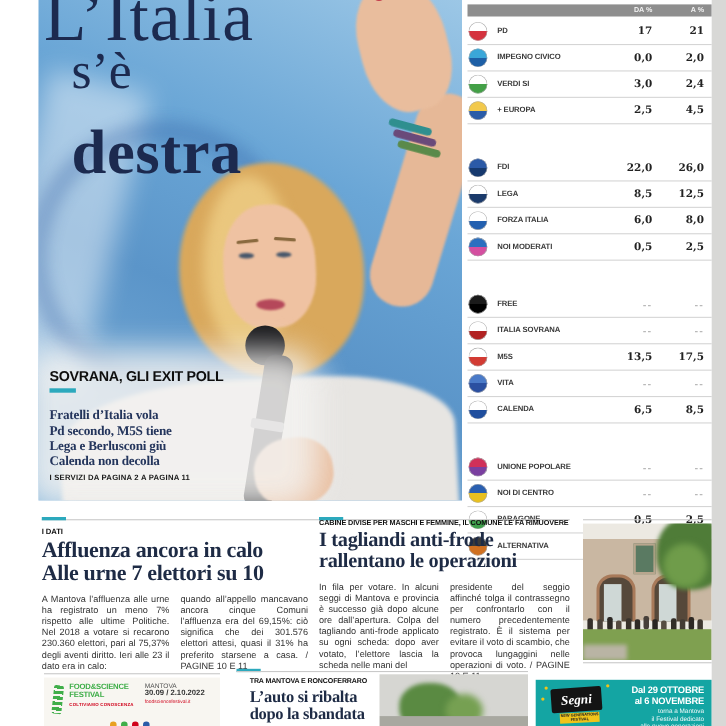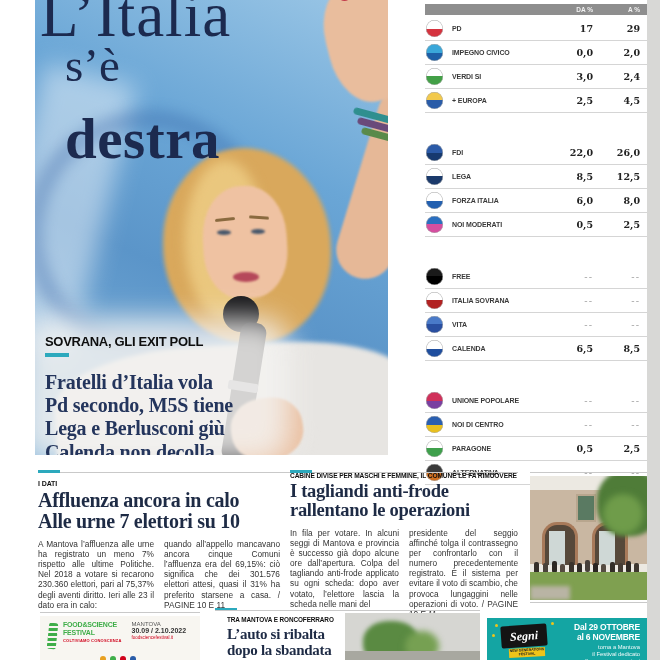--- a/index.html
+++ b/index.html
@@ -1,21 +1,21 @@
 <!DOCTYPE html>
 <html><head>
 <meta charset="utf-8">
 <style>
   html,body{margin:0;padding:0;background:#e9e9e7;}
   .page{position:relative;width:660px;height:660px;background:#ffffff;overflow:hidden;
         font-family:"Liberation Sans",sans-serif;color:#222;}
   .edge-strip{position:absolute;right:0;top:0;width:13px;height:660px;background:#d8d8d6;}
 
   
-  .photo{position:absolute;left:35px;top:0;width:353px;height:455px;overflow:hidden;
+  .photo{position:absolute;left:35px;top:0;width:385px;height:455px;overflow:hidden;
          background:linear-gradient(205deg,#9cc7e6 0%,#6aa6d6 35%,#5b95c9 60%,#7fb2da 100%);}
   .flag-blur{position:absolute;left:-25px;top:70px;width:95px;height:280px;background:#ffffff;
              opacity:.45;filter:blur(12px);transform:rotate(14deg);}
   .eu-ring{position:absolute;left:-10px;top:110px;width:210px;height:210px;border-radius:50%;
            border:18px solid #2d5aa0;opacity:.30;filter:blur(7px);}
   .hand-up{position:absolute;left:292px;top:-18px;width:80px;height:120px;background:#e9bd9d;
            border-radius:42% 48% 40% 45%;transform:rotate(-14deg);filter:blur(1px);}
   .nail{position:absolute;width:9px;height:7px;background:#c23a4a;border-radius:50%;filter:blur(.5px);}
   .forearm{position:absolute;left:322px;top:82px;width:58px;height:200px;background:#e6b897;
            border-radius:30px;transform:rotate(17deg);filter:blur(1px);}
@@ -49,21 +49,21 @@
   .big-hl2{position:absolute;left:30px;top:38px;display:flex;align-items:baseline;gap:14px;
            font-family:"Liberation Serif",serif;color:#1c2a4f;flex-direction:column;}
   .big-hl2 .lite{font-size:47px;}
   .big-hl2 .bold{font-size:57px;font-weight:bold;letter-spacing:.5px;}
 
   
   .ovl{position:absolute;left:10px;top:334px;width:215px;}
   .ovl-kicker{font-size:13px;font-weight:bold;color:#0e0e0e;letter-spacing:-.3px;}
   .teal-bar{width:24px;height:4px;background:#2ca9bd;margin:4px 0 5px 0;}
   .ovl-title{font-family:"Liberation Serif",serif;font-weight:bold;color:#24355c;
-             font-size:20px;line-height:1.16;letter-spacing:-.2px;margin-top:14px;}
+             font-size:12px;line-height:1.16;letter-spacing:-.2px;margin-top:14px;}
   .ovl-foot{margin-top:4px;font-size:7px;font-weight:bold;color:#1a1a1a;letter-spacing:.2px;}
   .pre{white-space:pre-line;}
 
   
   .poll{position:absolute;left:425px;top:0;width:222px;height:462px;background:#fff;}
   .poll-head{position:absolute;left:0;top:4px;width:100%;height:11px;background:#8e8e8e;
              display:flex;justify-content:flex-end;align-items:center;}
   .poll-head span{font-size:6.5px;color:#f2f2f2;font-weight:bold;text-align:right;}
   .ph-da{width:52px;}
   .ph-a{width:47px;padding-right:7px;}
@@ -191,21 +191,21 @@
     <div class="poll-head">
       <span class="ph-da">DA %</span>
       <span class="ph-a">A %</span>
     </div>
     <div class="rows" id="poll-rows">
         <div class="pgroup">
     <div class="prow">
       <span class="logo" style="background: linear-gradient(rgb(255, 255, 255) 0px, rgb(255, 255, 255) 50%, rgb(213, 51, 63) 50%, rgb(213, 51, 63) 100%);"></span>
       <span class="pname">PD</span>
       <span class="pda">17</span>
-      <span class="pa">29</span>
+      <span class="pa">21</span>
     </div>
 
     <div class="prow">
       <span class="logo" style="background: linear-gradient(rgb(58, 167, 217) 0px, rgb(58, 167, 217) 50%, rgb(29, 95, 166) 50%, rgb(29, 95, 166) 100%);"></span>
       <span class="pname">IMPEGNO CIVICO</span>
       <span class="pda">0,0</span>
       <span class="pa">2,0</span>
     </div>
 
     <div class="prow">
@@ -259,20 +259,26 @@
       <span class="pa muted">--</span>
     </div>
 
     <div class="prow">
       <span class="logo" style="background: linear-gradient(rgb(255, 255, 255) 0px, rgb(255, 255, 255) 50%, rgb(178, 34, 34) 50%, rgb(178, 34, 34) 100%);"></span>
       <span class="pname">ITALIA SOVRANA</span>
       <span class="pda muted">--</span>
       <span class="pa muted">--</span>
     </div>
 
+    <div class="prow">
+      <span class="logo" style="background: linear-gradient(rgb(255, 255, 255) 0px, rgb(255, 255, 255) 50%, rgb(210, 59, 51) 50%, rgb(210, 59, 51) 100%);"></span>
+      <span class="pname">M5S</span>
+      <span class="pda">13,5</span>
+      <span class="pa">17,5</span>
+    </div>
 
     <div class="prow">
       <span class="logo" style="background: linear-gradient(rgb(74, 122, 200) 0px, rgb(74, 122, 200) 50%, rgb(42, 79, 160) 50%, rgb(42, 79, 160) 100%);"></span>
       <span class="pname">VITA</span>
       <span class="pda muted">--</span>
       <span class="pa muted">--</span>
     </div>
 
     <div class="prow">
       <span class="logo" style="background: linear-gradient(rgb(255, 255, 255) 0px, rgb(255, 255, 255) 50%, rgb(31, 78, 158) 50%, rgb(31, 78, 158) 100%);"></span>

